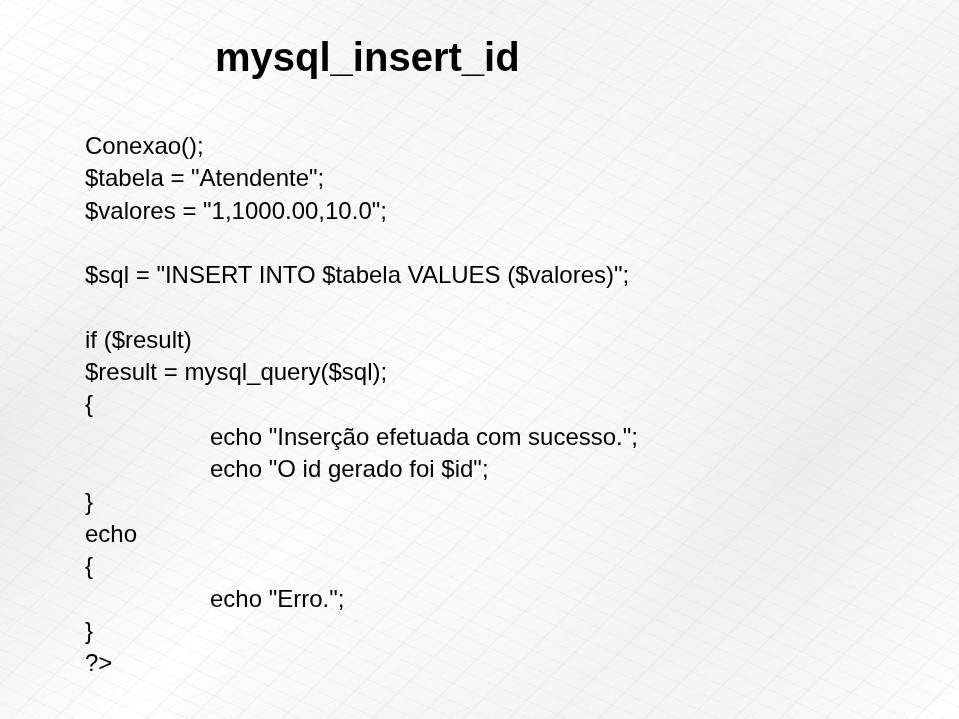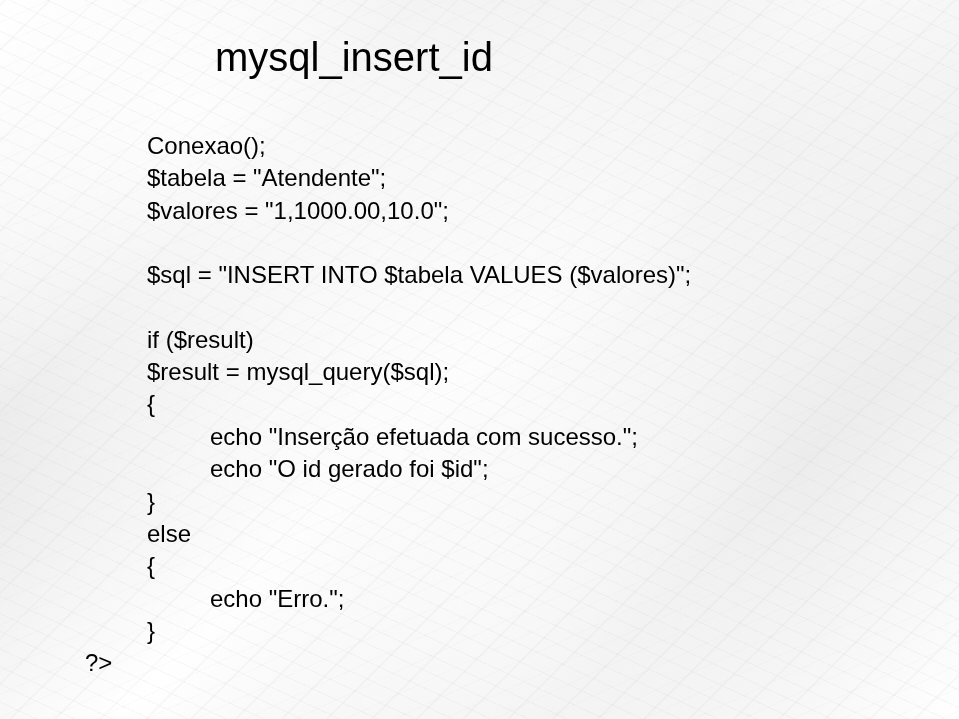--- a/index.html
+++ b/index.html
@@ -51,32 +51,31 @@
       position: relative;
       z-index: 1;
       padding: 35px 50px;
     }
     
     .title {
       font-size: 40px;
       color: #000;
       margin-left: 165px;
       margin-bottom: 50px;
-      font-weight: normal;
+      font-weight: bold;
     }
     
     .code-block {
       font-size: 24px;
       line-height: 1.35;
       color: #000;
       margin-left: 35px;
     }
     
     .indent-1 {
-      margin-left: 62px;
     }
     
     .indent-2 {
       margin-left: 125px;
     }
     
     .spacer {
       height: 32px;
     }
   </style>
@@ -92,19 +91,19 @@
     <div class="indent-1">$valores = "1,1000.00,10.0";</div>
     <div class="spacer"></div>
     <div class="indent-1">$sql = "INSERT INTO $tabela  VALUES ($valores)";</div>
     <div class="spacer"></div>
     <div class="indent-1">if ($result)</div>
     <div class="indent-1">$result = mysql_query($sql);</div>
     <div class="indent-1">{</div>
     <div class="indent-2">echo "Inserção efetuada com sucesso.";</div>
     <div class="indent-2">echo "O id gerado foi $id";</div>
     <div class="indent-1">}</div>
-    <div class="indent-1">else</div>
+    <div class="indent-1">echo</div>
     <div class="indent-1">{</div>
     <div class="indent-2">echo "Erro.";</div>
     <div class="indent-1">}</div>
     <div>?&gt;</div>
   </div>
 </div>
 
 </body></html>

